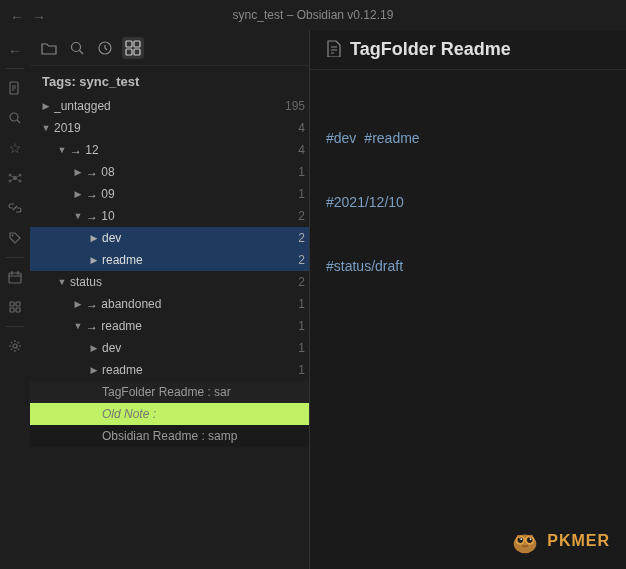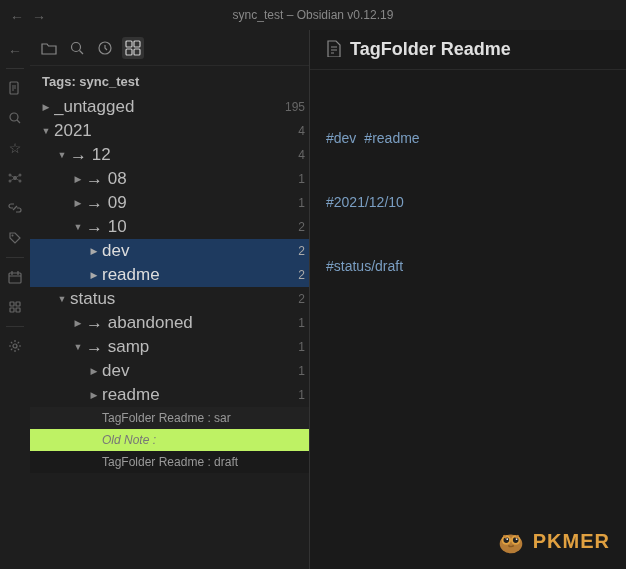--- a/index.html
+++ b/index.html
@@ -140,21 +140,21 @@
       justify-content: center;
       width: 16px;
       height: 16px;
       font-size: 9px;
       color: #888;
       flex-shrink: 0;
     }
     .tree-label {
       flex: 1;
       color: #bbb;
-      font-size: 17px;
+      font-size: 12px;
       white-space: nowrap;
       overflow: hidden;
       text-overflow: ellipsis;
     }
     .tree-count {
       color: #666;
       font-size: 12px;
       margin-left: 4px;
       flex-shrink: 0;
     }
@@ -233,21 +233,21 @@
       right: 16px;
       display: flex;
       align-items: center;
       gap: 6px;
     }
     .branding-logo {
       width: 32px;
       height: 32px;
     }
     .branding-text {
-      font-size: 20px;
+      font-size: 16px;
       font-weight: 700;
       color: #e0a040;
       letter-spacing: 1px;
     }
 
     .content-area {
       position: relative;
       text-align: center;
     }
   </style>
@@ -369,21 +369,21 @@
     <div class="tree-container">
 
       <div class="tree-item" style="padding-left: 8px;">
         <span class="tree-arrow">▶</span>
         <span class="tree-label">_untagged</span>
         <span class="tree-count">195</span>
       </div>
 
       <div class="tree-item" style="padding-left: 8px;">
         <span class="tree-arrow">▼</span>
-        <span class="tree-label">2021</span>
+        <span class="tree-label">2019</span>
         <span class="tree-count">4</span>
       </div>
 
       <div class="tree-item" style="padding-left: 24px;">
         <span class="tree-arrow">▼</span>
         <span class="tree-label">→ 12</span>
         <span class="tree-count">4</span>
       </div>
 
       <div class="tree-item" style="padding-left: 40px;">
@@ -423,21 +423,21 @@
       </div>
 
       <div class="tree-item" style="padding-left: 40px;">
         <span class="tree-arrow">▶</span>
         <span class="tree-label">→ abandoned</span>
         <span class="tree-count">1</span>
       </div>
 
       <div class="tree-item" style="padding-left: 40px;">
         <span class="tree-arrow">▼</span>
-        <span class="tree-label">→ samp</span>
+        <span class="tree-label">→ readme</span>
         <span class="tree-count">1</span>
       </div>
 
       <div class="tree-item" style="padding-left: 56px;">
         <span class="tree-arrow">▶</span>
         <span class="tree-label">dev</span>
         <span class="tree-count">1</span>
       </div>
 
       <div class="tree-item" style="padding-left: 56px;">
@@ -448,21 +448,21 @@
 
       <div class="note-item" style="padding-left: 72px; background: #222;">
         <span class="note-label">TagFolder Readme : sar</span>
       </div>
 
       <div class="note-item old-note" style="padding-left: 72px; background: #bef264; text-align: center;">
         <span class="note-label" style="color:#777; font-style:italic;">Old Note :</span>
       </div>
 
       <div class="note-item" style="padding-left: 72px; background: #1a1a1a;">
-        <span class="note-label">TagFolder Readme : draft</span>
+        <span class="note-label">Obsidian Readme : samp</span>
       </div>
 
     </div>
   </div>
 
   <div class="content-area">
     <div class="content-header">
       <span class="file-icon">
         <svg width="16" height="18" viewBox="0 0 16 18" fill="none">
           <path d="M2 2h8l4 4v12H2V2z" stroke="#888" stroke-width="1.2" fill="none"></path>

